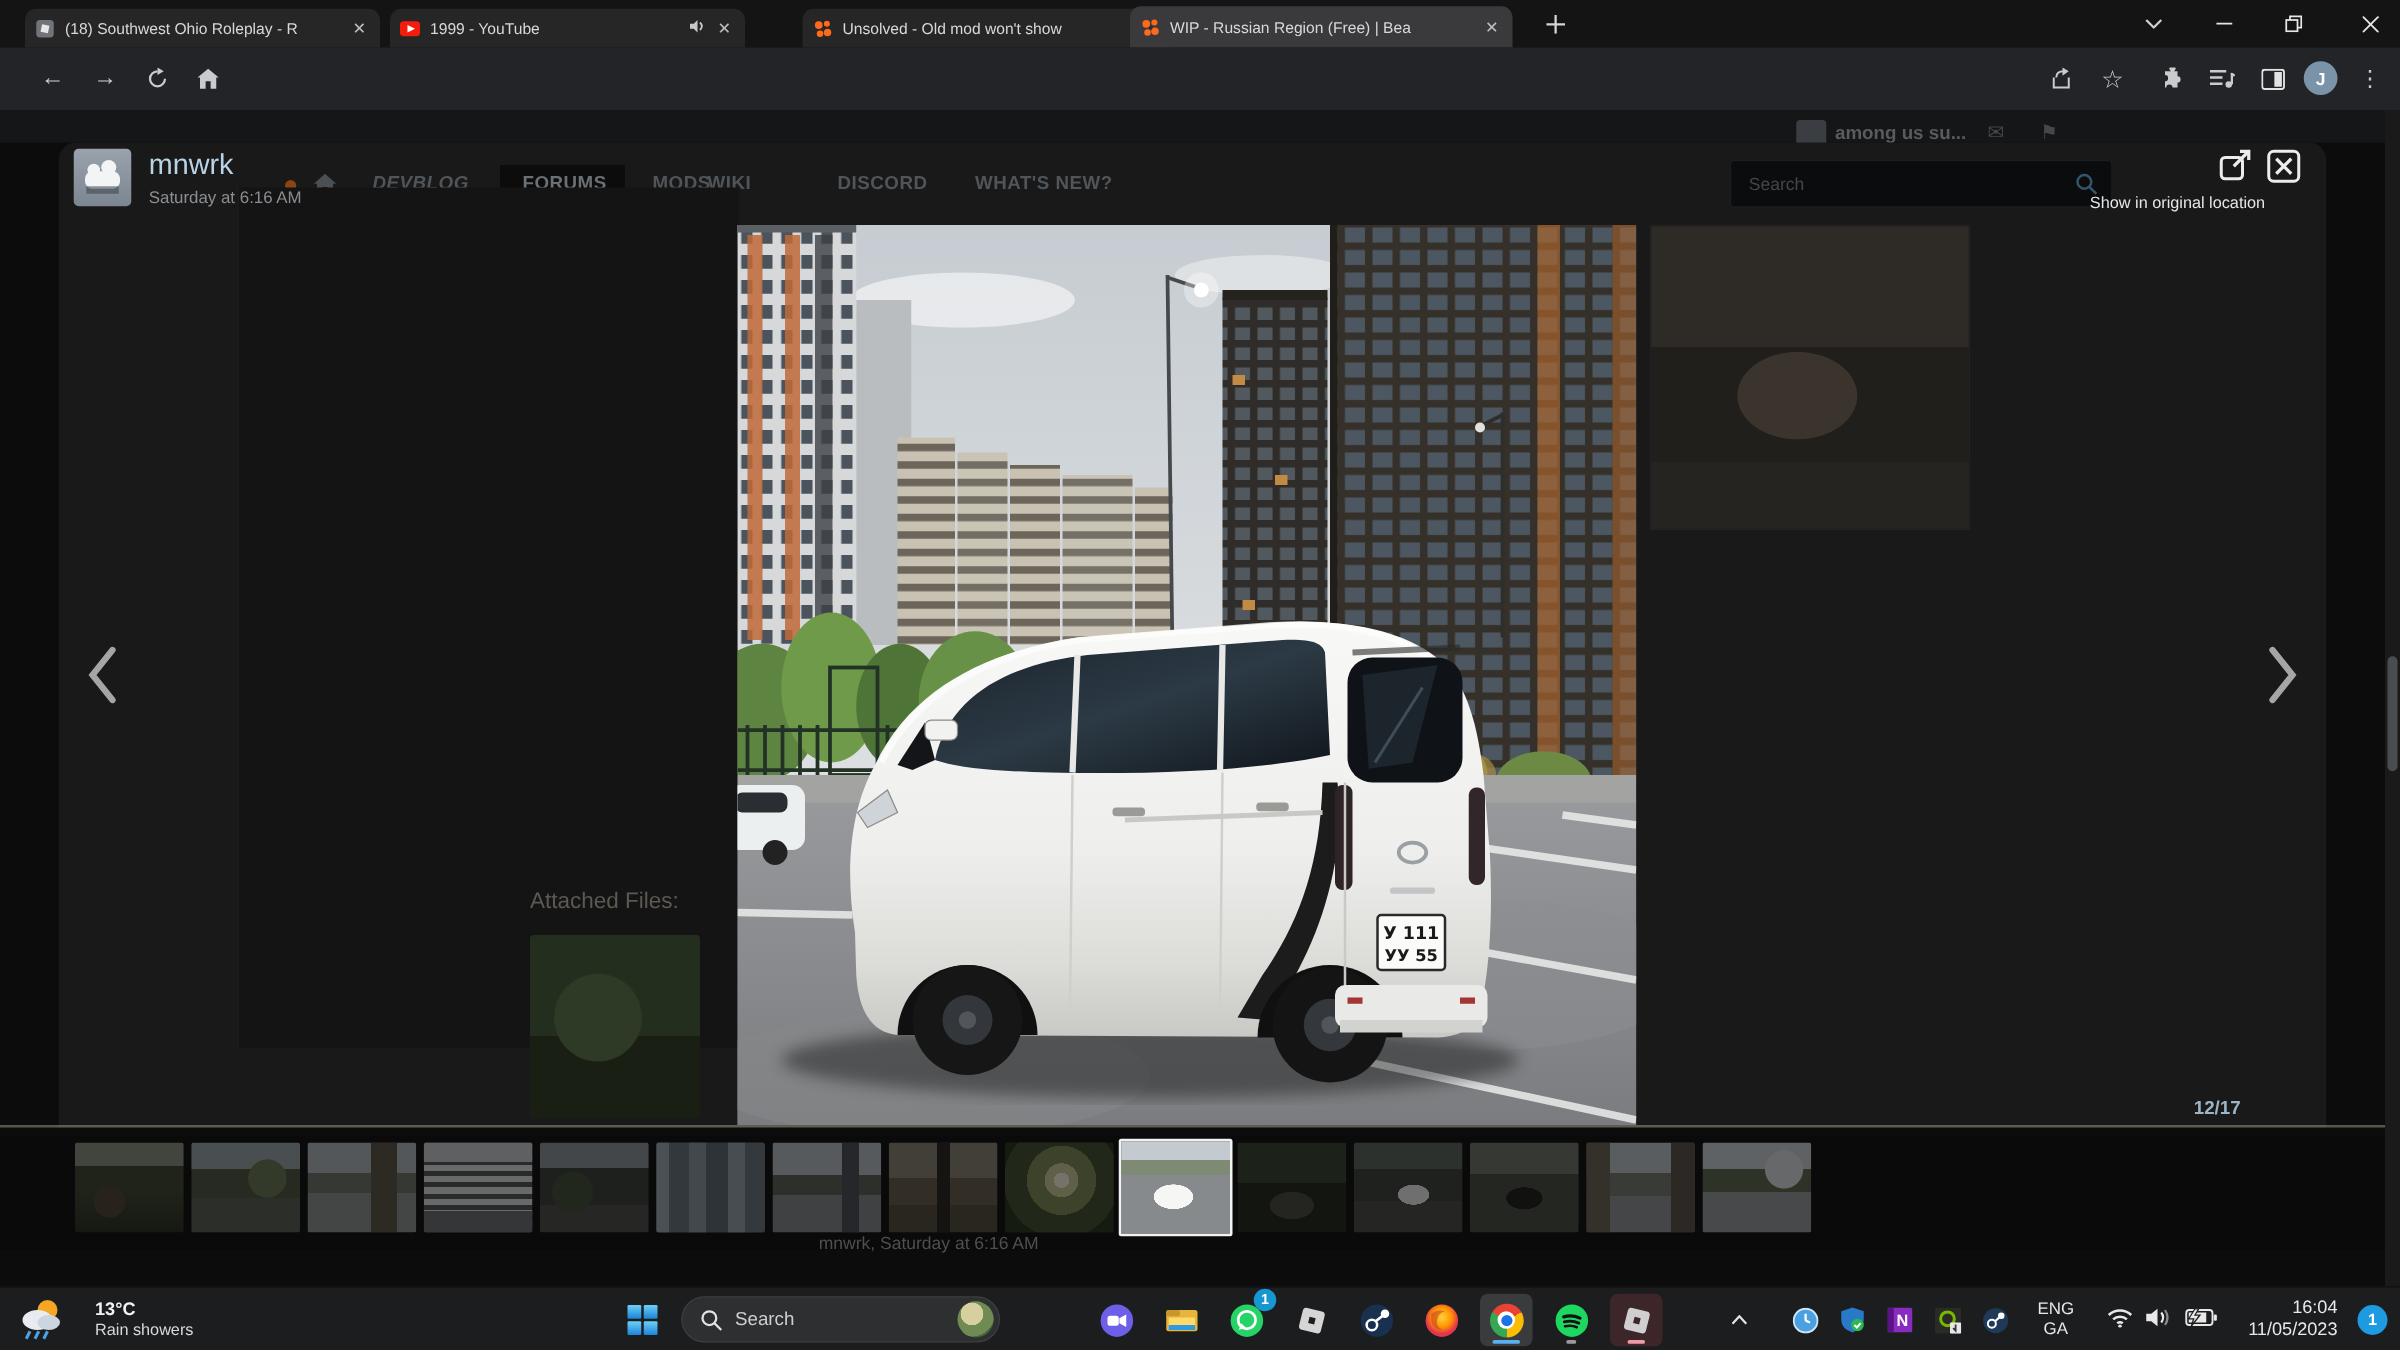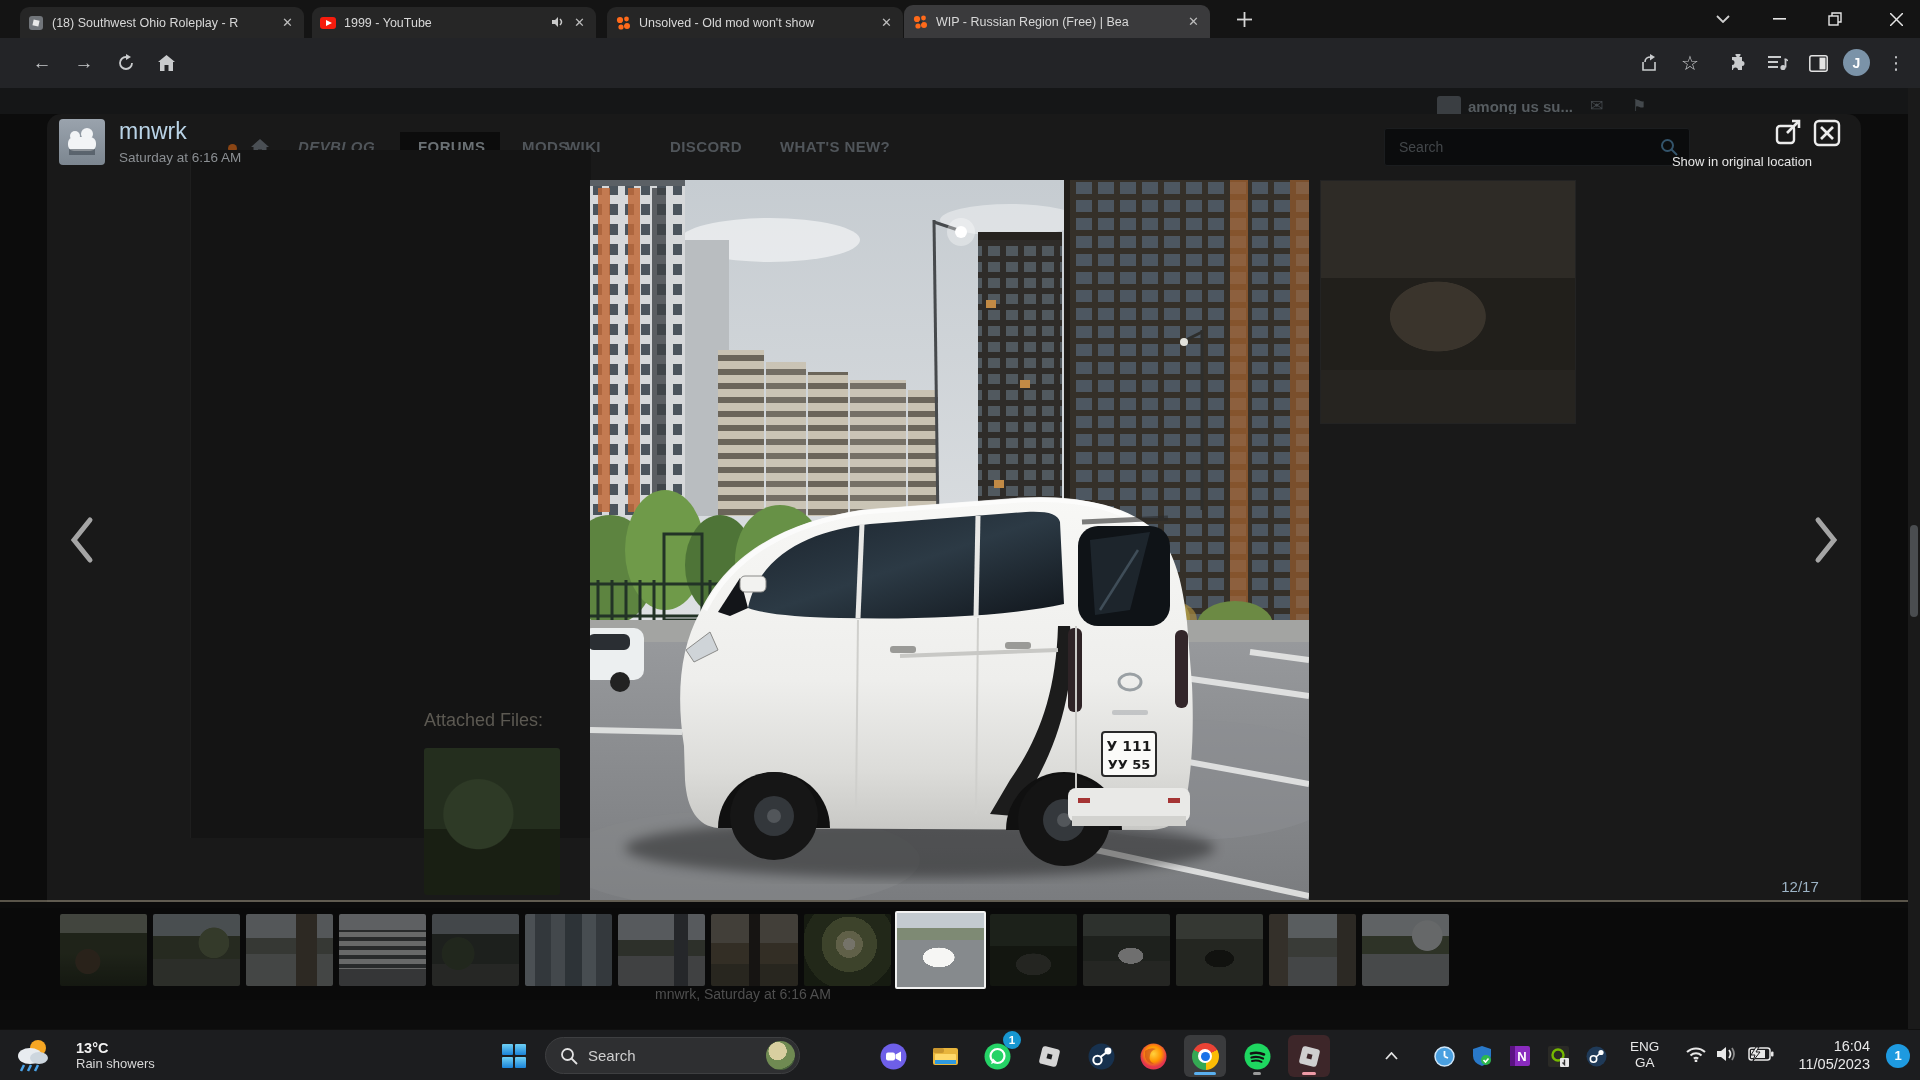--- a/index.html
+++ b/index.html
@@ -25,21 +25,21 @@
   #omnibox .domain{color:#e8eaec;font-size:14.5px;}
   #omnibox .path{color:#9aa0a6;font-size:14.5px;}
   
   #page{position:absolute;left:0;top:88px;width:1920px;height:941px;background:#0c0c0c;overflow:hidden;}
   #panel{position:absolute;left:47px;top:26px;width:1814px;height:788px;background:#191919;border-radius:14px 14px 0 0;}
   .navitem{position:absolute;top:50px;font-size:15px;font-weight:bold;letter-spacing:.4px;color:#50555a;}
   #lb-author{color:#b9d3e6;font-size:23px;}
   #lb-time{color:#8b8f93;font-size:13.5px;}
   .lb-iconbtn{position:absolute;top:30px;width:30px;height:30px;}
   #show-orig{position:absolute;left:1642px;top:66px;width:200px;text-align:center;color:#e6e6e6;font-size:13px;}
-  #counter{position:absolute;left:1755px;top:790px;width:90px;text-align:center;color:#9db4c6;font-size:15px;font-weight:normal;}
+  #counter{position:absolute;left:1755px;top:790px;width:90px;text-align:left;color:#9db4c6;font-size:15px;font-weight:bold;}
   .lb-arrow{position:absolute;top:424px;width:36px;height:56px;opacity:.8;}
   
   #strip{position:absolute;left:0;top:820px;width:1920px;height:92px;background:#0a0a0a;}
   .thumb{position:absolute;top:6px;width:87px;height:72px;border-radius:2px;filter:brightness(.48) saturate(.85);}
   .thumb.active{filter:none;top:3px;height:78px;width:91px;border:2px solid #f2f2f2;box-sizing:border-box;}
   .t1{background:radial-gradient(circle at 32% 66%,#574634 0 16%,rgba(0,0,0,0) 17%),linear-gradient(180deg,#88917f 0 26%,#3f4a30 26% 55%,#2a3322 100%);}
   .t2{background:radial-gradient(circle at 70% 40%,#6c7a52 0 20%,rgba(0,0,0,0) 21%),linear-gradient(180deg,#97a2a8 0 30%,#4e5840 30% 62%,#5c5f55 62%);}
   .t3{background:linear-gradient(90deg,rgba(0,0,0,0) 0 58%,#5e5546 58% 82%,rgba(0,0,0,0) 82%),linear-gradient(180deg,#aeb6bb 0 34%,#70756b 34% 56%,#8e9290 56%);}
   .t4{background:linear-gradient(180deg,#c2c9ce 0 22%,rgba(0,0,0,0) 22%),linear-gradient(180deg,rgba(0,0,0,0) 0 76%,#6e7173 76%),repeating-linear-gradient(180deg,#d8dadc 0 5px,#53575b 5px 9px);}
   .t5{background:radial-gradient(circle at 30% 55%,#44523a 0 22%,rgba(0,0,0,0) 23%),linear-gradient(180deg,#8b959c 0 28%,#3c443c 28% 70%,#4e524c 70%);}
@@ -96,21 +96,21 @@
       </span>
       <span class="title">1999 - YouTube</span>
       <span style="flex:0 0 auto;margin-right:6px;">
         <svg width="14" height="12">
             <polygon points="1,4 4,4 7,1 7,11 4,8 1,8" fill="#c9c9c9"></polygon>
             <path d="M9,3 Q12,6 9,9" stroke="#c9c9c9" stroke-width="1.5" fill="none"></path>
           </svg>
       </span>
       <span class="close">✕</span>
     </div>
-    <div class="tab" style="left:607px;width:296px;">
+    <div class="tab" style="left:642px;width:296px;">
       <span class="favicon">
         <svg width="16" height="16">
             <circle cx="5" cy="5" r="3.1" fill="#ff6a1a"></circle>
             <circle cx="11.5" cy="4" r="2.4" fill="#ff6a1a"></circle>
             <circle cx="6" cy="12" r="2.6" fill="#ff6a1a"></circle>
             <circle cx="12" cy="11" r="3" fill="#ff6a1a"></circle>
             <circle cx="8.6" cy="8.2" r="1.4" fill="#2a2a2a"></circle>
           </svg>
       </span>
       <span class="title">Unsolved - Old mod won't show</span>

